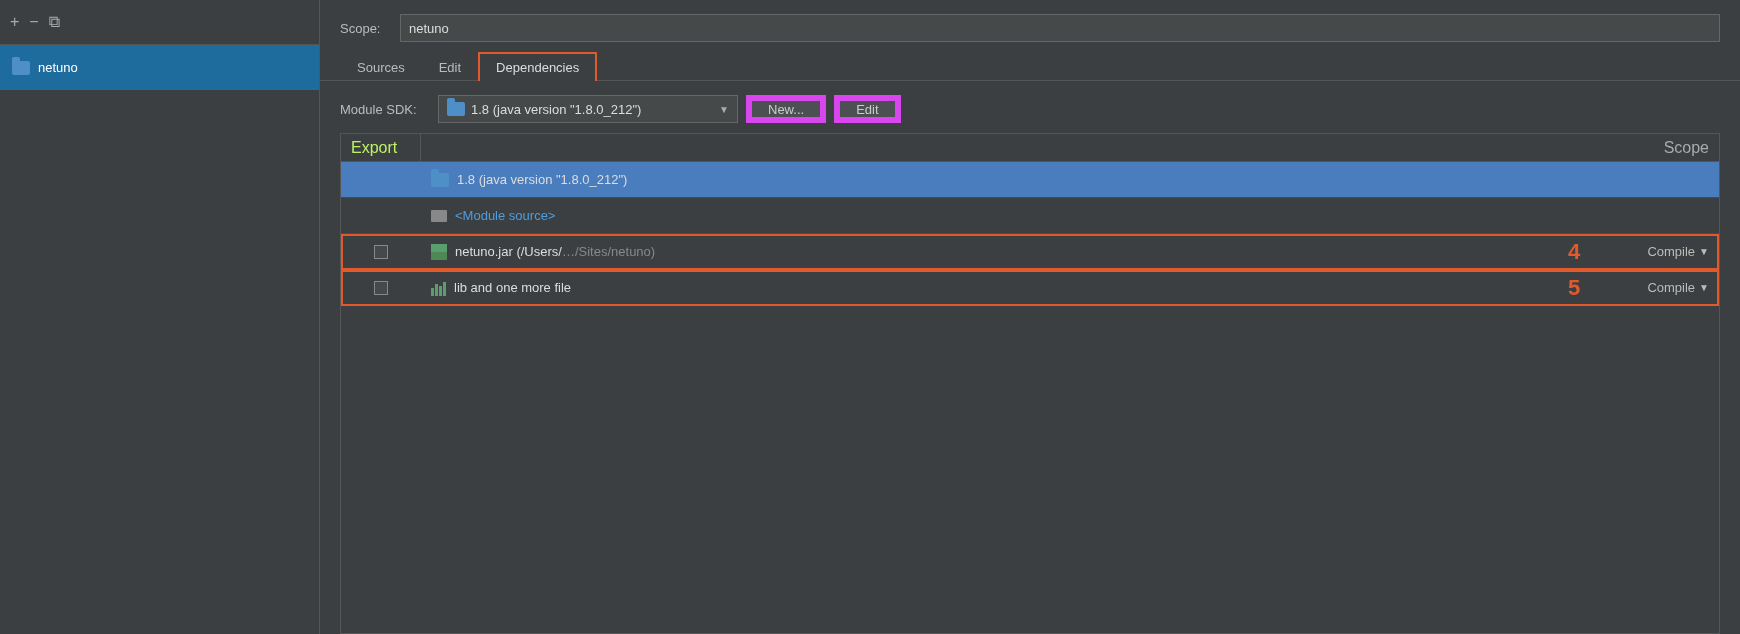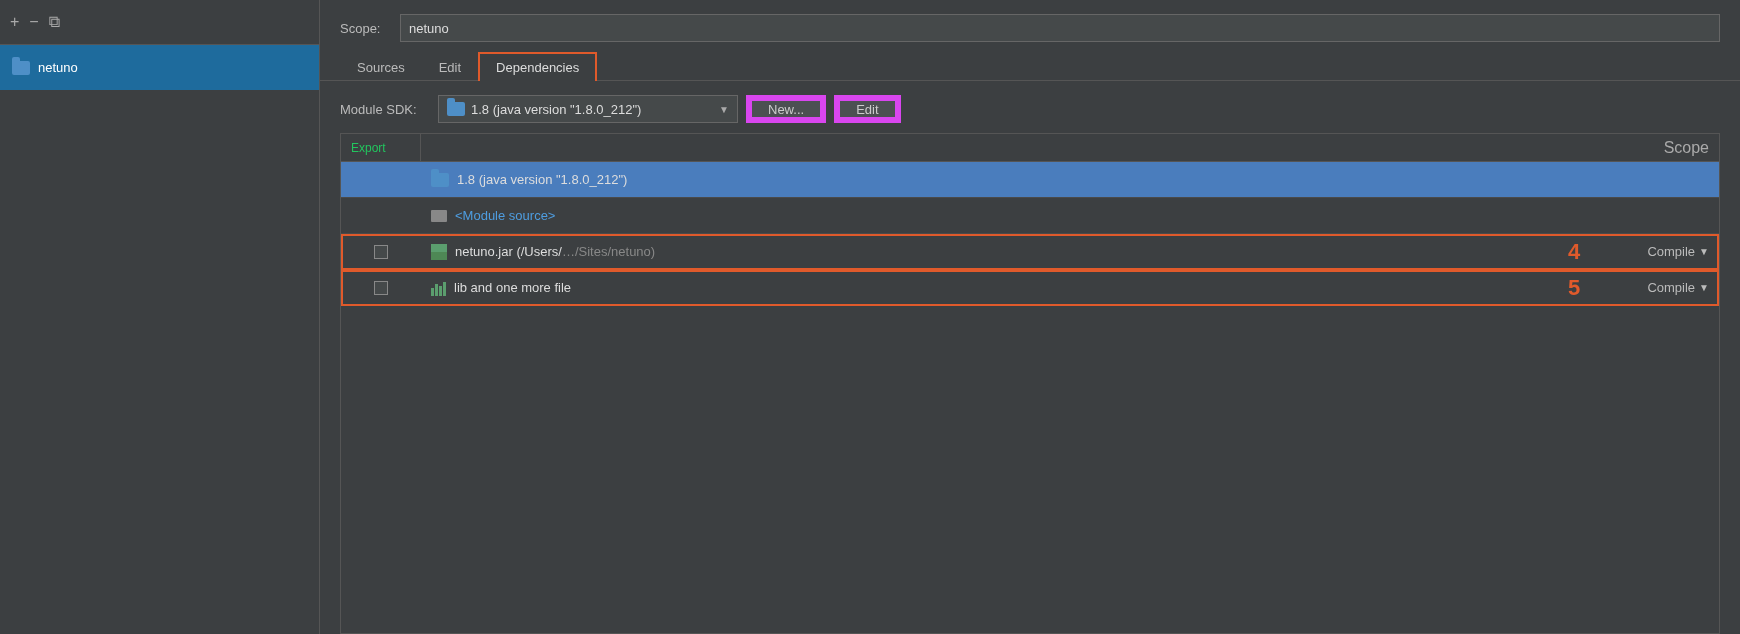--- a/index.html
+++ b/index.html
@@ -181,22 +181,22 @@
       display: flex;
       background: #3c3f41;
       border-bottom: 1px solid #555;
       height: 28px;
     }
     .th-export {
       width: 80px;
       padding: 0 10px;
       display: flex;
       align-items: center;
-      font-size: 12px;
-      color: #22c55e;
+      font-size: 16px;
+      color: #bef264;
       border-right: 1px solid #555;
     }
     .th-name {
       flex: 1;
       padding: 0 10px;
       display: flex;
       align-items: center;
       font-size: 12px;
       color: #aaa;
     }

